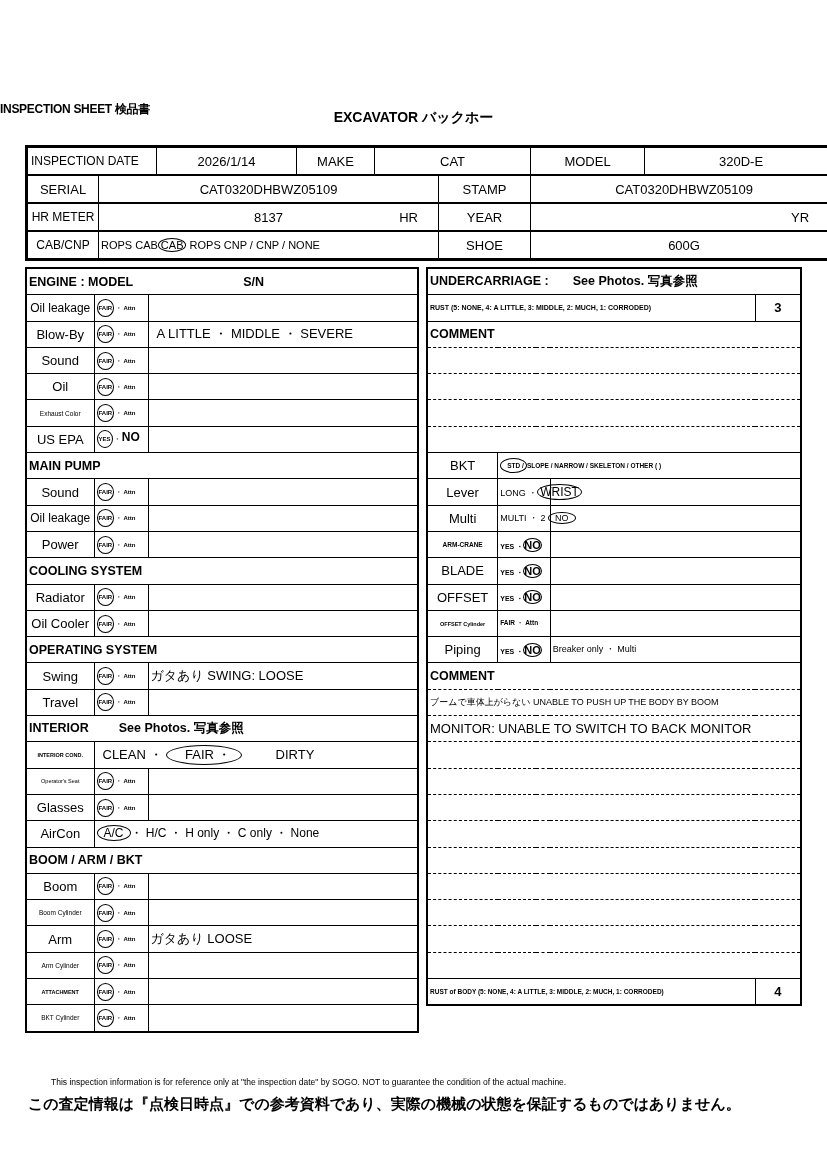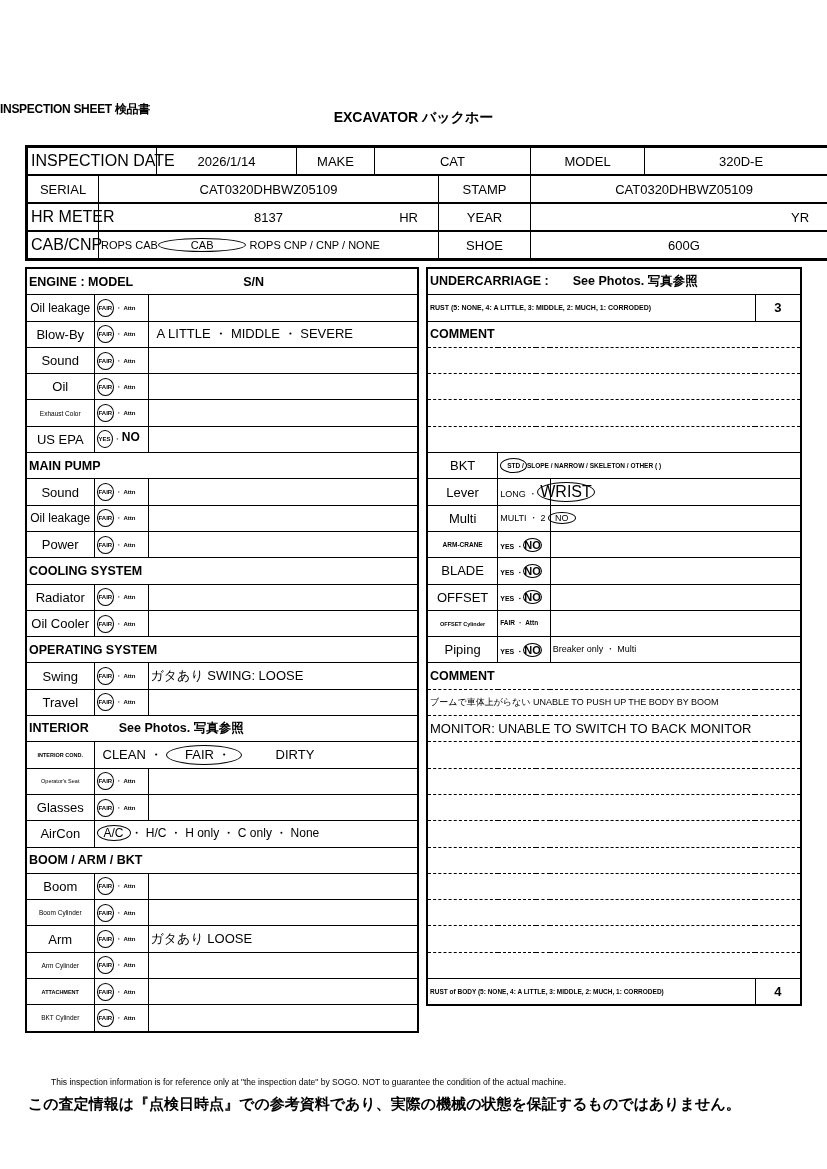--- a/index.html
+++ b/index.html
@@ -3,21 +3,21 @@
 <meta charset="utf-8">
 <style>
   html,body{margin:0;padding:0;background:#fff;}
   body{width:827px;height:1169px;position:relative;font-family:"Liberation Sans","DejaVu Sans",sans-serif;color:#000;overflow:hidden;}
   .title1{position:absolute;top:101px;left:0;width:827px;text-align:left;font-size:12px;font-weight:bold;letter-spacing:-0.3px;}
   .title2{position:absolute;top:109px;left:0;width:827px;text-align:center;font-size:14px;font-weight:bold;}
   table{border-collapse:collapse;position:absolute;table-layout:fixed;}
   td{border:1px solid #000;padding:0 3px;height:26px;white-space:nowrap;overflow:visible;font-size:13px;}
   .top{left:25px;top:145px;width:776px;border:3px solid #000;}
   .top td{height:26px;text-align:center;}
-  .top td.l{font-size:16px;}
+  .top td.l{font-size:12px;}
   .ctr{text-align:center;}
   .b{font-weight:bold;}
   .left{left:25px;top:267px;width:394px;border:2px solid #000;}
   .right{left:426px;top:267px;width:376px;border:2px solid #000;}
   .left td,.right td{height:25.3px;padding:0 2px;}
   .hdr{font-weight:bold;font-size:12.5px;}
   .lbl{text-align:center;font-size:13px;} .lbl.xs{font-size:6.5px;} .lbl.xxs{font-size:5.5px;}
   .opt{font-size:6px;font-weight:bold;position:relative;}
   .circ{display:inline-block;border:1.3px solid #000;border-radius:50%;padding:4px 1px;font-size:6px;line-height:8px;}
   .oval{display:inline-block;border:1.3px solid #000;border-radius:50%;padding:1px 8px;}
@@ -60,21 +60,21 @@
   </tr>
   <tr style="border-bottom:2px solid #000">
     <td class="l">HR METER</td>
     <td colspan="4" style="position:relative"><span>8137</span><span style="position:absolute;right:20px">HR</span></td>
     <td>YEAR</td>
     <td colspan="3" style="text-align:right;padding-right:28px"><span></span><span>YR</span></td>
   </tr>
   <tr>
     <td class="l">CAB/CNP</td>
     <td colspan="4" style="font-size:11px;text-align:left;padding-left:2px">
-      <span>ROPS CAB</span><span class="oval" style="padding:0 32px"><span>CAB</span></span>
+      <span>ROPS CAB</span><span class="oval" style="padding:0 2px"><span>CAB</span></span>
       <span>ROPS CNP  /  CNP  /  NONE</span>
     </td>
     <td>SHOE</td>
     <td colspan="3">600G</td>
   </tr>
 </tbody>
   </table>
 
 <table class="left">
   <colgroup>
@@ -254,21 +254,21 @@
   <tr>
         <td colspan="5" style="border-top:none"></td>
       </tr>
 
   <tr>
         <td class="lbl">BKT</td>
         <td colspan="4" style="font-size:6.5px;font-weight:bold;border-left:none"><span class="oval" style="padding:3px 2px 3px 6px"><span>STD /</span></span><span>SLOPE / NARROW / SKELETON / OTHER (                    )</span></td>
       </tr>
   <tr>
         <td class="lbl">Lever</td>
-        <td colspan="2" style="font-size:9px;border-right:1px solid #000;white-space:nowrap"><span>LONG  ・</span><span class="oval" style="padding:0 2px;font-size:16px"><span>WRIST</span></span></td>
+        <td colspan="2" style="font-size:9px;border-right:1px solid #000;white-space:nowrap"><span>LONG  ・</span><span class="oval" style="padding:0 2px;font-size:12px"><span>WRIST</span></span></td>
         <td colspan="2"></td>
       </tr>
   <tr>
         <td class="lbl">Multi</td>
         <td colspan="2" style="font-size:9px;white-space:nowrap"><span>MULTI  ・ 2</span> <span class="oval" style="padding:0 6px"><span>NO</span></span></td>
         <td colspan="2"></td>
       </tr>
   <tr>
         <td class="lbl xs b">ARM-CRANE</td>
         <td colspan="2" class="opt" style="font-size:7px"><span>YES</span> ・<span class="circ" style="font-size:11px;padding:2px 0">NO</span></td>

